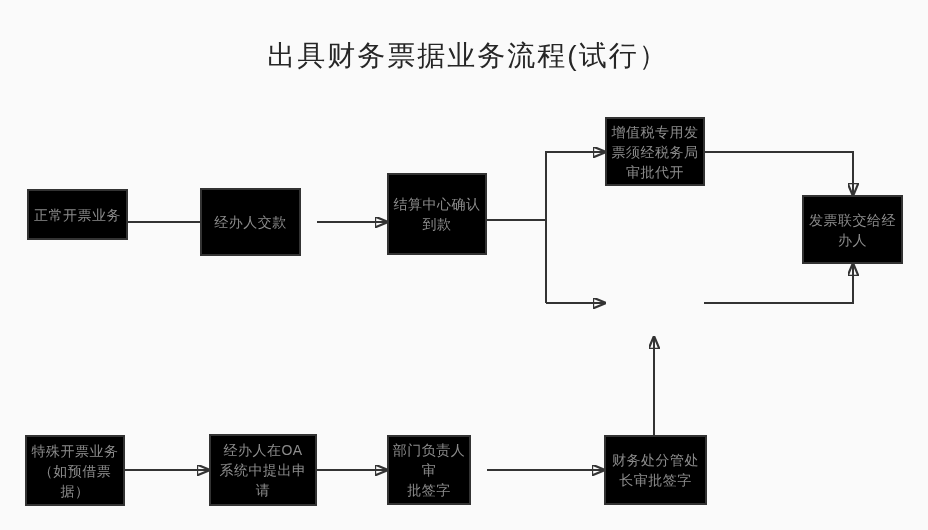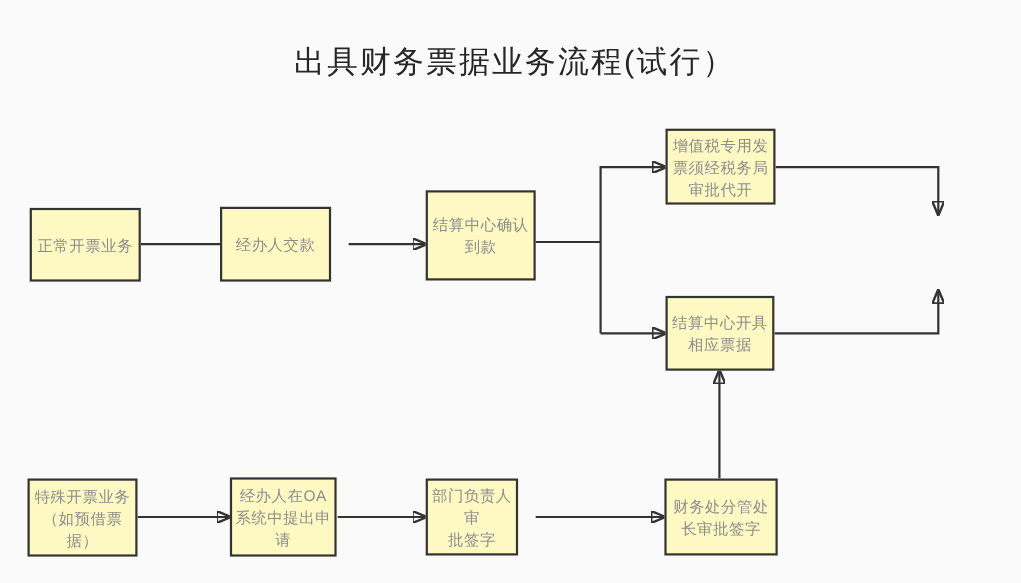--- a/index.html
+++ b/index.html
@@ -34,21 +34,21 @@
     pointer-events: none;
   }
   .connectors path {
     stroke: #333333;
     stroke-width: 2;
     fill: none;
   }
   .node {
     position: absolute;
     box-sizing: border-box;
-    background: #fef9c3;
+    background: #000000;
     border: 2px solid #333333;
     display: flex;
     align-items: center;
     justify-content: center;
   }
   .node-label {
     display: block;
     white-space: pre-line;
     text-align: center;
     color: #8c8c8c;
@@ -76,52 +76,52 @@
     <path d="M546,303 V152 H605" marker-end="url(#arrow)"></path>
     <path d="M546,303 H605" marker-end="url(#arrow)"></path>
     <path d="M705,152 H853 V195" marker-end="url(#arrow)"></path>
     <path d="M704,303 H853 V264" marker-end="url(#arrow)"></path>
     <path d="M125,470 H209" marker-end="url(#arrow)"></path>
     <path d="M307,470 H387" marker-end="url(#arrow)"></path>
     <path d="M487,470 H604" marker-end="url(#arrow)"></path>
     <path d="M654,435 V337" marker-end="url(#arrow)"></path>
   </svg>
 
-  <div class="node" style="left:27px;top:189px;width:101px;height:67px">
+  <div class="node" style="left:27px;top:189px;width:101px;height:51px">
     <span class="node-label">正常开票业务</span>
   </div>
 
   <div class="node" style="left:200px;top:188px;width:101px;height:68px">
     <span class="node-label">经办人交款</span>
   </div>
 
   <div class="node" style="left:387px;top:173px;width:100px;height:82px">
     <span class="node-label">结算中心确认
 到款</span>
   </div>
 
   <div class="node" style="left:605px;top:117px;width:100px;height:69px">
     <span class="node-label">增值税专用发
 票须经税务局
 审批代开</span>
   </div>
 
+  <div class="node" style="left:802px;top:195px;width:101px;height:69px">
+    <span class="node-label">发票联交给经
+办人</span>
+  </div>
 
-  <div class="node" style="left:605px;top:269px;width:99px;height:68px">
-    <span class="node-label">结算中心开具
-相应票据</span>
-  </div>
 
   <div class="node" style="left:25px;top:435px;width:100px;height:71px">
     <span class="node-label">特殊开票业务
 （如预借票
 据）</span>
   </div>
 
-  <div class="node" style="left:209px;top:434px;width:97px;height:72px">
+  <div class="node" style="left:209px;top:434px;width:108px;height:72px">
     <span class="node-label">经办人在OA
 系统中提出申
 请</span>
   </div>
 
   <div class="node" style="left:387px;top:435px;width:84px;height:70px">
     <span class="node-label">部门负责人审
 批签字</span>
   </div>
 

